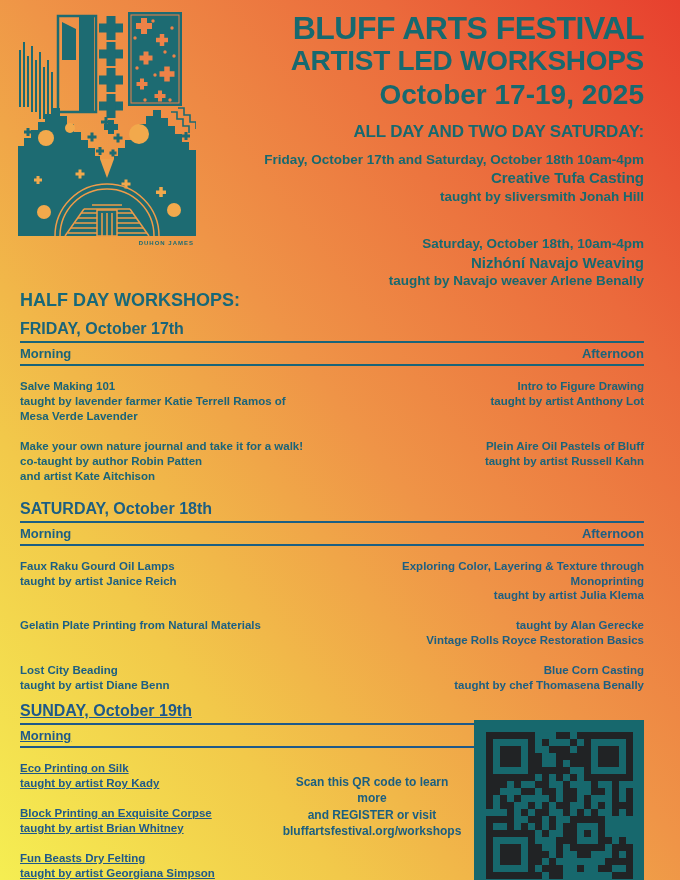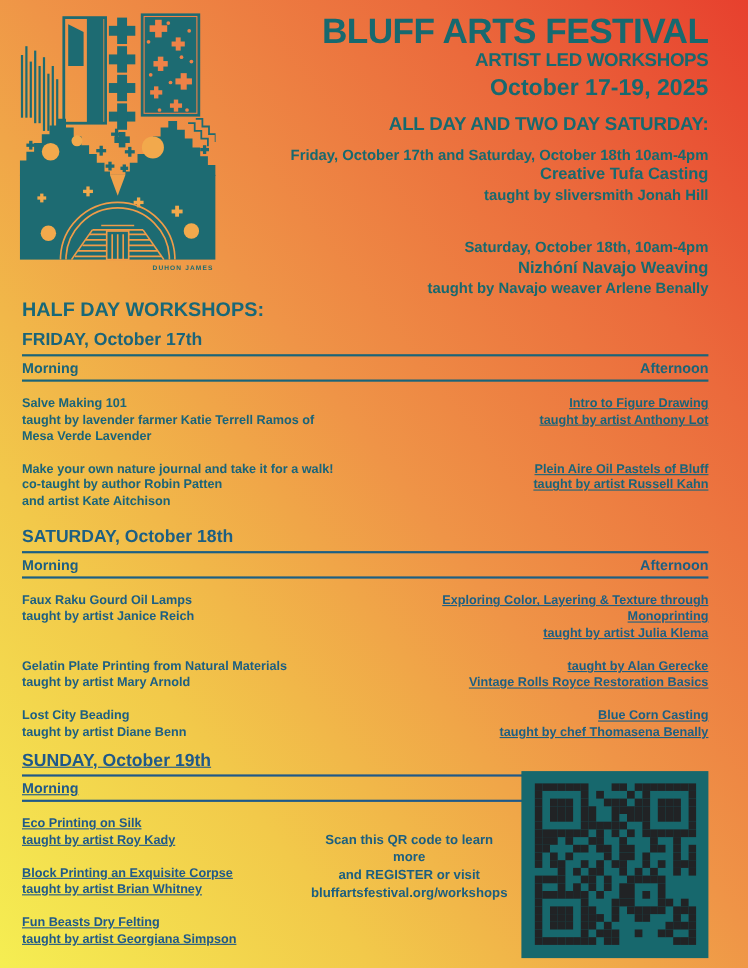--- a/index.html
+++ b/index.html
@@ -13,35 +13,35 @@
     font-family:"Liberation Sans",sans-serif;
     font-weight:bold;
     -webkit-font-smoothing:antialiased;
   }
   .pre{white-space:pre-line;}
   
   header{position:relative;color:#17696f;}
   .artwork{position:absolute;left:-2px;top:0;}
   .head-text{text-align:right;}
   h1{margin:0;font-size:32px;line-height:1.05;letter-spacing:-.5px;}
-  .subtitle{margin:0;font-size:17px;line-height:1.05;letter-spacing:-.3px;}
-  .dates{margin-top:5px;font-size:21px;line-height:1.1;}
+  .subtitle{margin:0;font-size:28px;line-height:1.05;letter-spacing:-.3px;}
+  .dates{margin-top:5px;font-size:28px;line-height:1.1;}
   .allday-heading{margin-top:11px;font-size:17px;letter-spacing:-.2px;}
   .allday-item{margin-top:9px;font-size:13.5px;line-height:1.3;}
   .allday-item .wname{font-size:15px;}
   .allday-item+.allday-item{margin-top:30px;}
   
   .halfday{margin:0;font-size:18px;color:#186878;text-align:left;}
   
   .day{margin-top:10px;}
   .day h3{margin:0;font-size:16px;padding-bottom:3px;border-bottom:2px solid currentColor;}
   .subhead{display:flex;justify-content:space-between;font-size:13px;padding:3px 0 3px 0;border-bottom:2px solid currentColor;}
   .cols{display:grid;grid-template-columns:minmax(0,1fr) 292px;column-gap:16px;row-gap:15px;margin-top:13px;}
   .ws{font-size:11.5px;line-height:1.3;}
-  .ws.right{text-align:right;text-decoration:underline;}
+  .ws.right{text-align:right;}
   .day-friday{color:#1a6479;margin-top:9px;}
   .day-saturday{color:#1c5f83;margin-top:16px;}
   .day-sunday{color:#1f5989;margin-top:9px;position:relative;text-decoration:underline;}
   .day-sunday h3,.day-sunday .subhead{width:468px;box-sizing:border-box;}
   .day-sunday .cols{display:block;width:330px;}
   .day-sunday .ws{margin-bottom:15px;}
   
   .qr-note{position:absolute;top:72px;right:182px;width:180px;text-align:center;
            font-size:12px;line-height:1.35;color:#1b5f80;}
   .qr-panel{position:absolute;top:18px;right:0;width:170px;height:170px;
@@ -238,21 +238,20 @@
         <div class="pre">Faux Raku Gourd Oil Lamps</div>
         <div class="pre">taught by artist Janice Reich</div>
       </div>
       <div class="ws right">
         <div class="pre">Exploring Color, Layering &amp; Texture through
 Monoprinting</div>
         <div class="pre">taught by artist Julia Klema</div>
       </div>
       <div class="ws">
         <div class="pre">Gelatin Plate Printing from Natural Materials</div>
-        <div class="pre">taught by artist Mary Arnold</div>
       </div>
       <div class="ws right">
         <div class="pre">taught by Alan Gerecke</div>
         <div class="pre">Vintage Rolls Royce Restoration Basics</div>
       </div>
       <div class="ws">
         <div class="pre">Lost City Beading</div>
         <div class="pre">taught by artist Diane Benn</div>
       </div>
       <div class="ws right">

